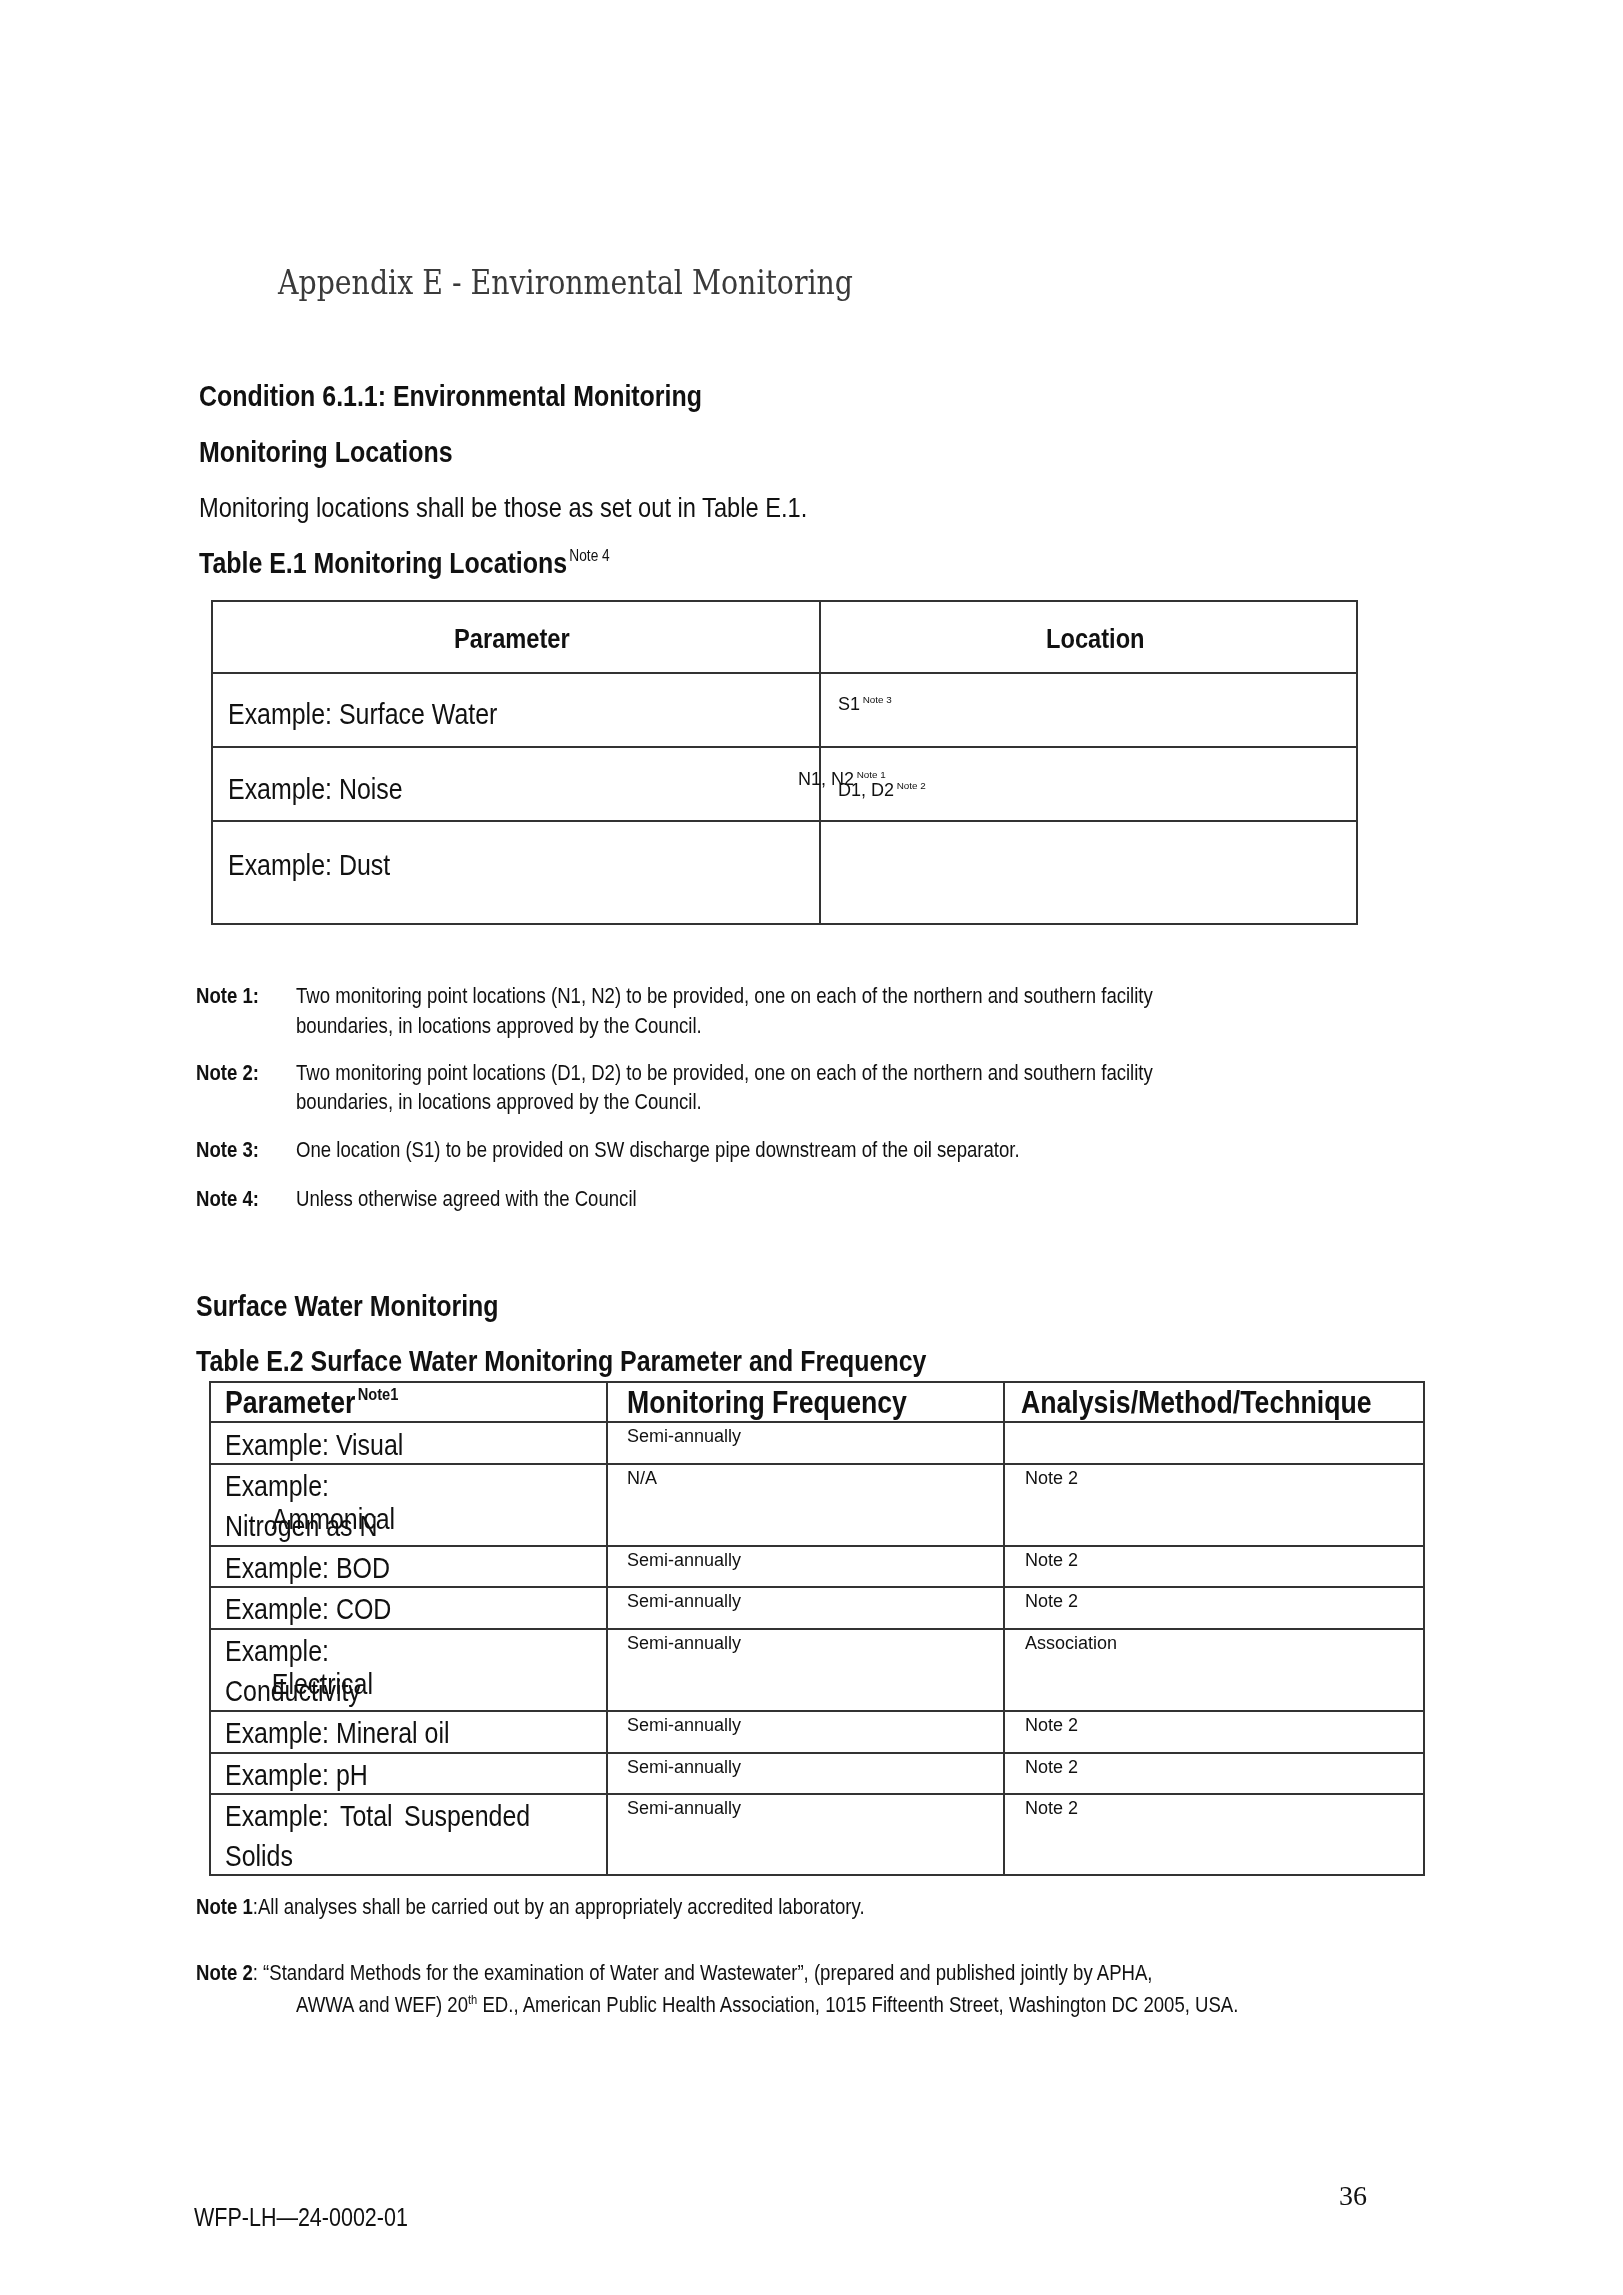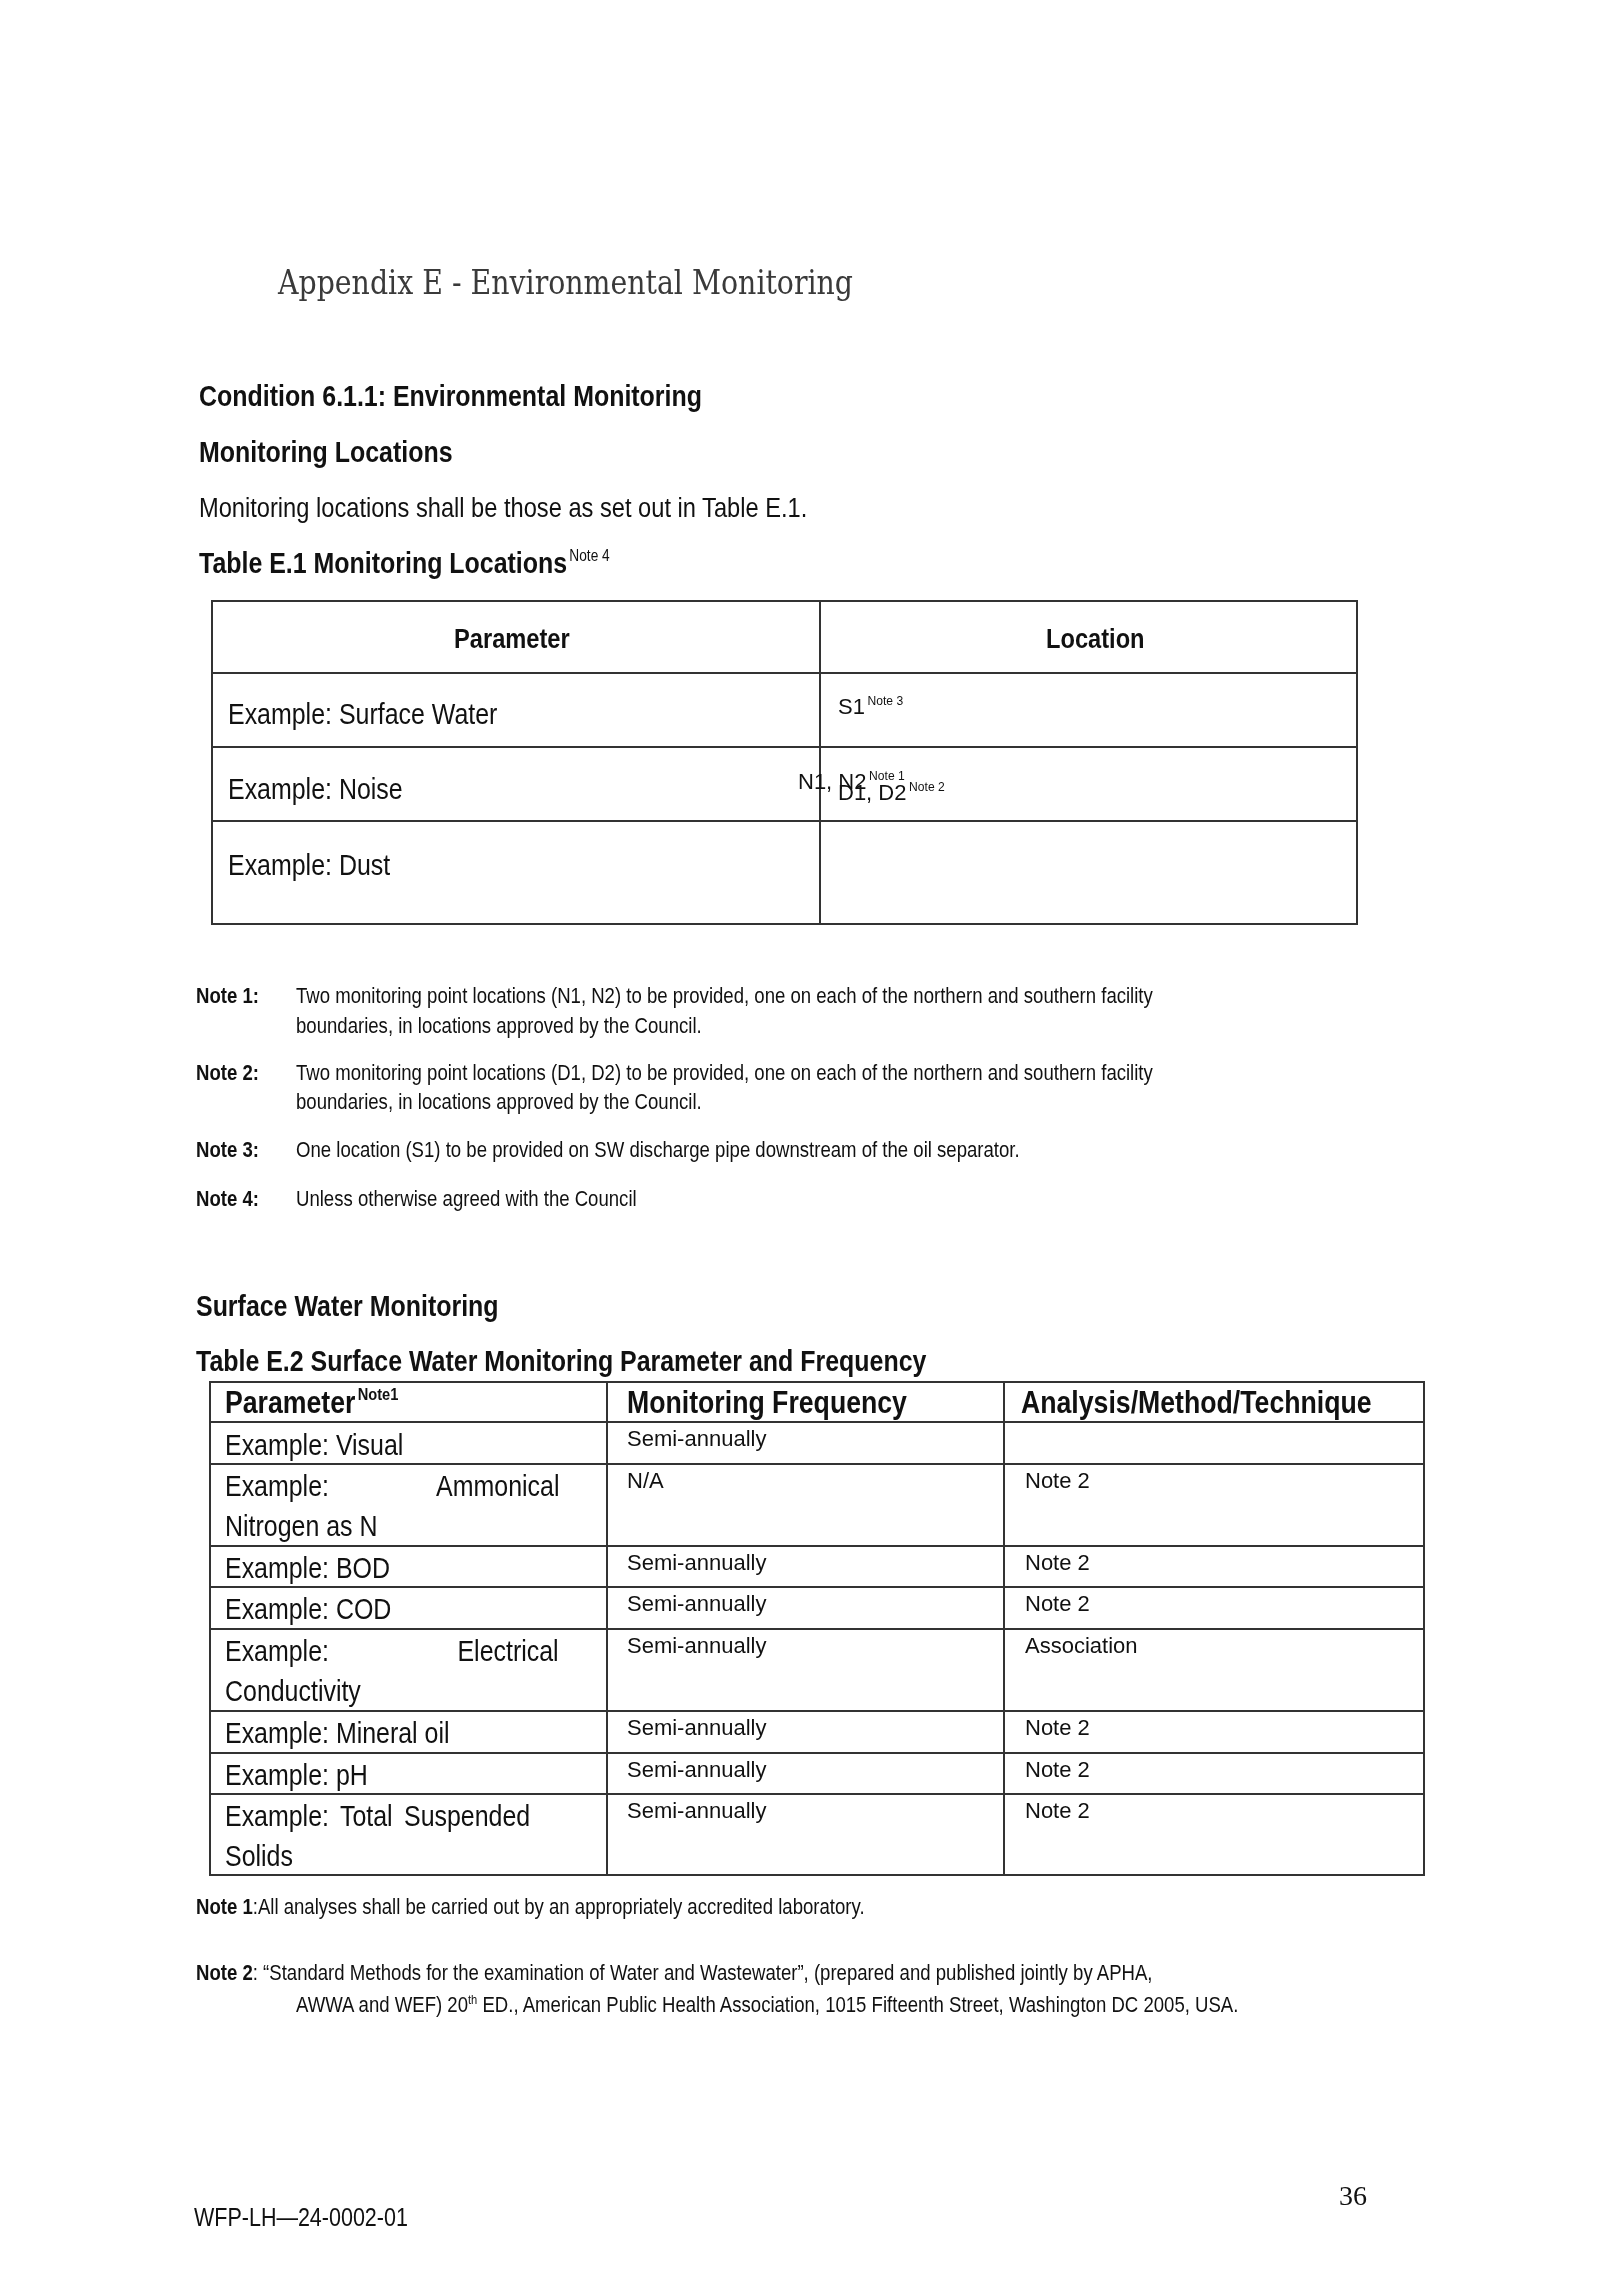--- a/index.html
+++ b/index.html
@@ -9,24 +9,24 @@
   .title { left: 278px; top: 263px; font-family: "DejaVu Serif", serif; font-size: 33px; color: #3a3a3a; transform: scaleX(0.86); transform-origin: 0 0; }
   .h1 { font-weight: bold; font-size: 29px; transform: scaleX(0.86); }
   .body { font-size: 27.5px; transform: scaleX(0.86); }
   sup.n { font-size: 0.55em; vertical-align: 0.75em; font-weight: normal; margin-left: 2.6px; }
   sup.nb { font-size: 0.55em; vertical-align: 0.75em; margin-left: 2.6px; }
   .tbl { position: absolute; border: 2px solid #333; box-sizing: border-box; }
   .hline { position: absolute; height: 0; border-top: 2px solid #333; }
   .vline { position: absolute; width: 0; border-left: 2px solid #333; }
   .cell { position: absolute; white-space: nowrap; }
   .cellc { font-size: 29px; transform: scaleX(0.86); transform-origin: 0 0; }
-  .cella { font-size: 22px; font-family: "Liberation Sans", sans-serif; }
+  .cella { font-size: 18px; font-family: "Liberation Sans", sans-serif; }
   .hdr { font-weight: bold; font-size: 27.5px; transform: scaleX(0.86); transform-origin: 0 0; }
   .hdr2 { font-weight: bold; font-size: 31px; transform: scaleX(0.86); transform-origin: 0 0; }
-  .just { display: flex; justify-content: space-between; width: 334px; }
+  .just { display: flex; justify-content: space-between; width: 334px; flex-direction: column; }
   .note-label { font-weight: bold; font-size: 21.6px; transform: scaleX(0.86); transform-origin: 0 0; }
   .note-text { font-size: 21.6px; transform: scaleX(0.86); transform-origin: 0 0; }
   .footer { font-size: 25px; transform: scaleX(0.86); transform-origin: 0 0; }
   .pagenum { font-family: "Liberation Serif", serif; font-size: 28px; }
 </style>
 </head>
 <body>
 
 <div class="abs title">Appendix E - Environmental Monitoring</div>
 

